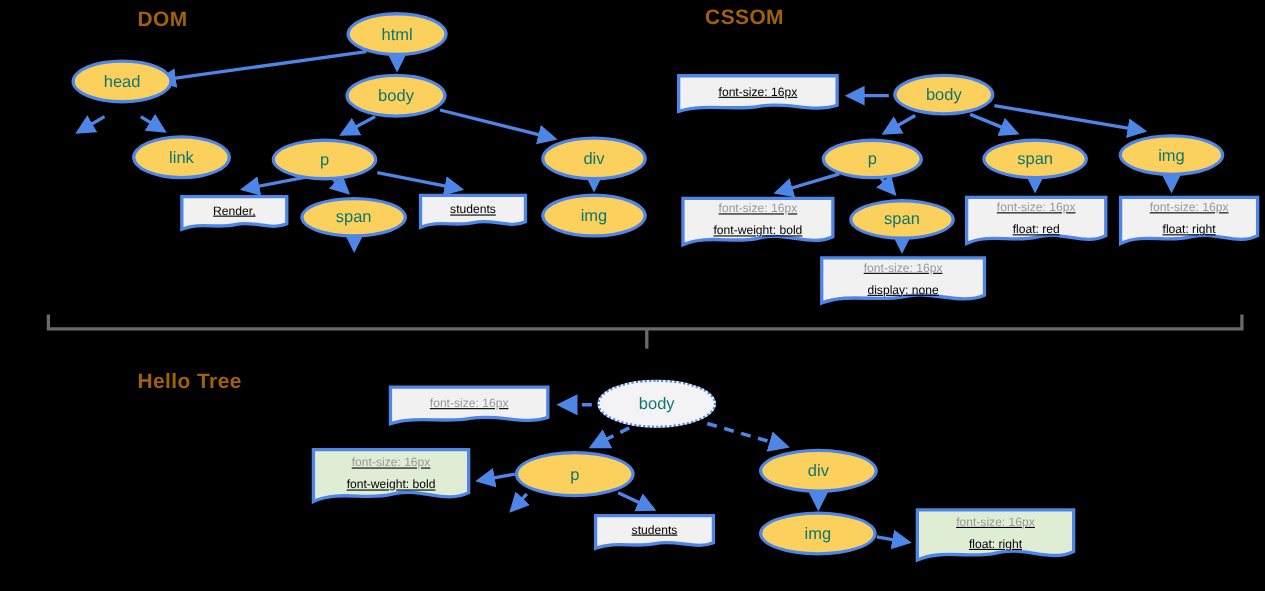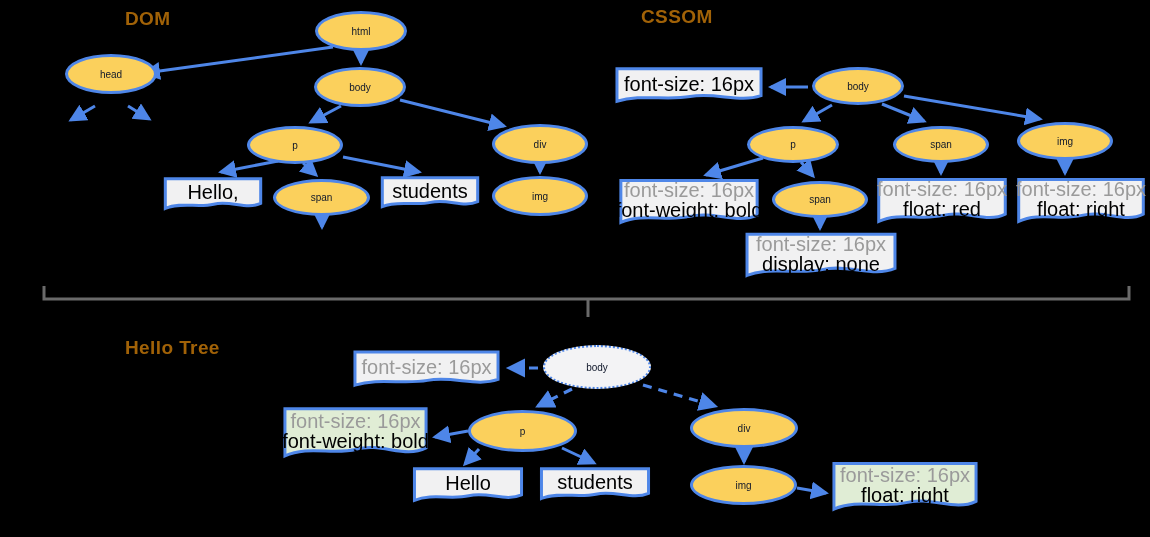--- a/index.html
+++ b/index.html
@@ -21,33 +21,33 @@
   #ah path{fill:var(--accent-blue);}
   .brace{stroke:var(--brace);stroke-width:3;fill:none;}
   .title{
     position:absolute;font-size:19px;font-weight:600;color:#a16207;
     letter-spacing:.4px;user-select:none;
   }
   .node{
     position:absolute;box-sizing:border-box;
     background:var(--node-fill);border:3px solid var(--accent-blue);border-radius:50%;
     display:flex;align-items:center;justify-content:center;
-    font-size:10px;color:#0f172a;
+    font-size:15px;color:#0f766e;
   }
   .node.ghost{background:#f3f3f5;border:2px dotted var(--accent-blue);}
   .docbox{position:absolute;}
   .docbox svg.shape{
     position:absolute;left:0;top:0;width:100%;height:100%;overflow:visible;
     fill:var(--box-fill);stroke:var(--accent-blue);stroke-width:3;
   }
   .docbox.green svg.shape{fill:var(--green-fill);}
   .boxlines{
     position:absolute;left:0;top:0;right:0;bottom:4px;
     display:flex;flex-direction:column;align-items:center;justify-content:center;
-    font-size:20px;color:#000;line-height:20px;text-align:center;white-space:nowrap;
+    font-size:11px;color:#000;line-height:20px;text-align:center;white-space:nowrap;text-decoration:underline;
   }
   .ln.inh{color:var(--inherited-text);}
 </style>
 </head>
 <body>
 
 <div class="stage">
 
   <svg class="wires" width="1150" height="537" viewBox="0 0 1150 537">
     <defs>
@@ -97,39 +97,42 @@
 
   <div class="node" style="left:315px;top:11px;width:92px;height:40px">
       <span>html</span>
     </div>
   <div class="node" style="left:65px;top:54px;width:92px;height:40px">
       <span>head</span>
     </div>
   <div class="node" style="left:314px;top:67px;width:92px;height:40px">
       <span>body</span>
     </div>
+  <div class="node" style="left:120px;top:123px;width:90px;height:40px">
+      <span>link</span>
+    </div>
   <div class="node" style="left:247px;top:126px;width:96px;height:38px">
       <span>p</span>
     </div>
   <div class="node" style="left:492px;top:124px;width:96px;height:40px">
       <span>div</span>
     </div>
   <div class="node" style="left:273px;top:179px;width:97px;height:37px">
       <span>span</span>
     </div>
   <div class="node" style="left:492px;top:176px;width:96px;height:40px">
       <span>img</span>
     </div>
 
   <div class="docbox" style="left:164px;top:177px;width:98px;height:34px">
     <svg class="shape" viewBox="0 0 150 40" preserveAspectRatio="none">
         <use href="#docshape"></use>
       </svg>
     <div class="boxlines">
-        <div class="ln">Hello,</div>
+        <div class="ln">Render,</div>
       </div>
   </div>
   <div class="docbox" style="left:381px;top:176px;width:98px;height:33px">
     <svg class="shape" viewBox="0 0 150 40" preserveAspectRatio="none">
         <use href="#docshape"></use>
       </svg>
     <div class="boxlines">
         <div class="ln">students</div>
       </div>
   </div>
@@ -218,28 +221,20 @@
 
   <div class="docbox green" style="left:283px;top:406px;width:145px;height:54px">
     <svg class="shape" viewBox="0 0 150 40" preserveAspectRatio="none">
         <use href="#docshape"></use>
       </svg>
     <div class="boxlines">
       <div class="ln inh">font-size: 16px</div>
       <div class="ln">font-weight: bold</div>
     </div>
   </div>
-  <div class="docbox" style="left:413px;top:467px;width:110px;height:36px">
-    <svg class="shape" viewBox="0 0 150 40" preserveAspectRatio="none">
-        <use href="#docshape"></use>
-      </svg>
-    <div class="boxlines">
-        <div class="ln">Hello</div>
-      </div>
-  </div>
   <div class="docbox" style="left:540px;top:467px;width:110px;height:34px">
     <svg class="shape" viewBox="0 0 150 40" preserveAspectRatio="none">
         <use href="#docshape"></use>
       </svg>
     <div class="boxlines">
         <div class="ln">students</div>
       </div>
   </div>
   <div class="docbox green" style="left:832px;top:461px;width:146px;height:52px">
     <svg class="shape" viewBox="0 0 150 40" preserveAspectRatio="none">

